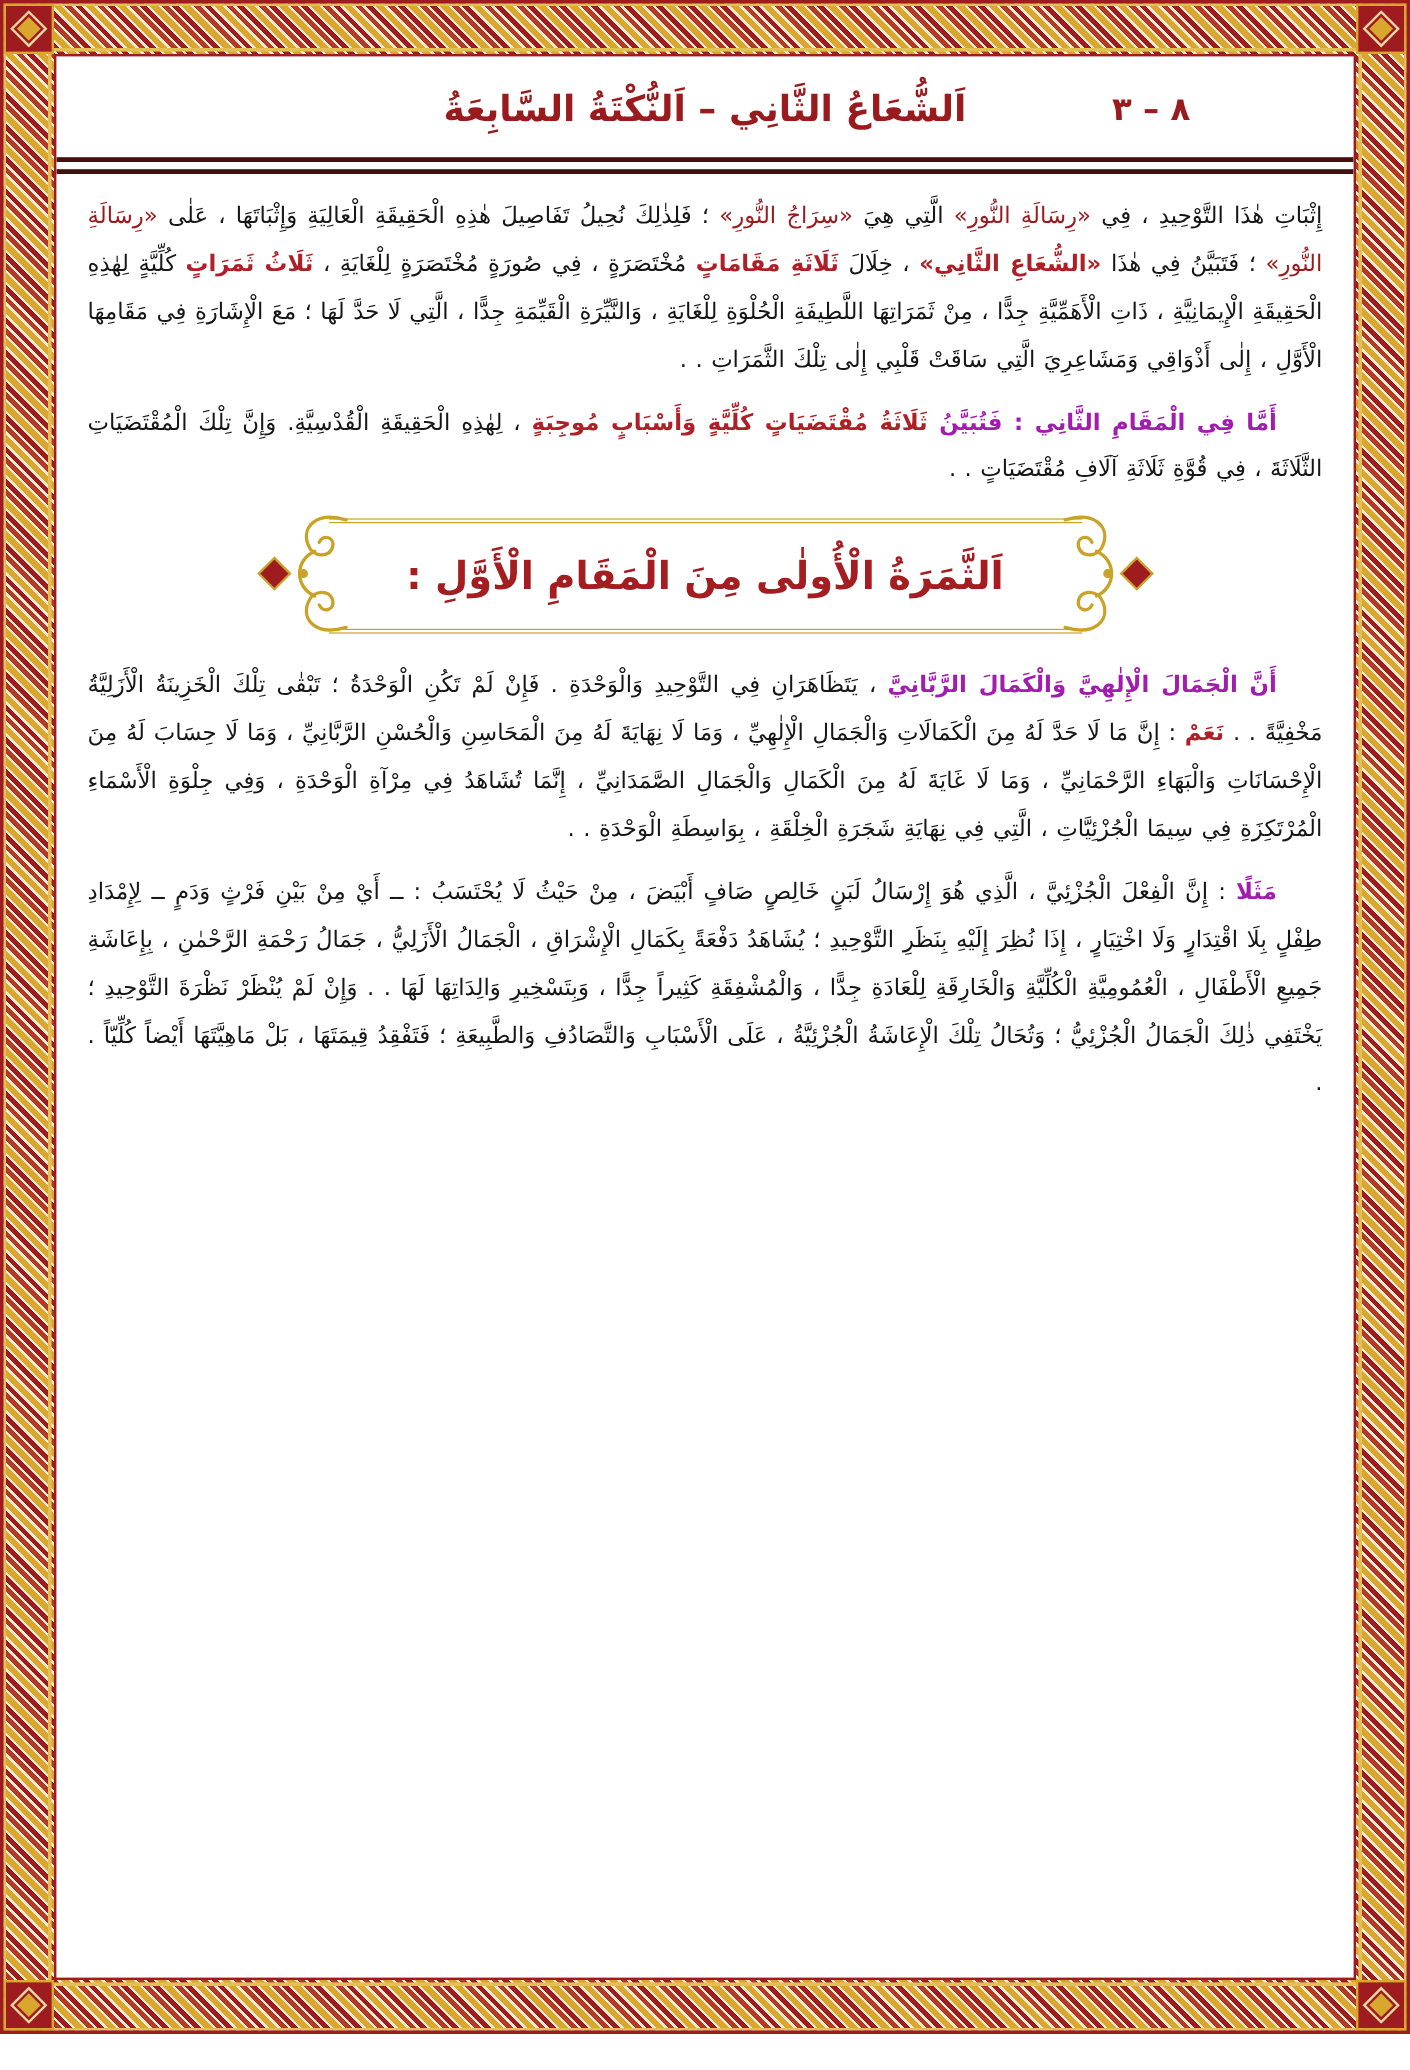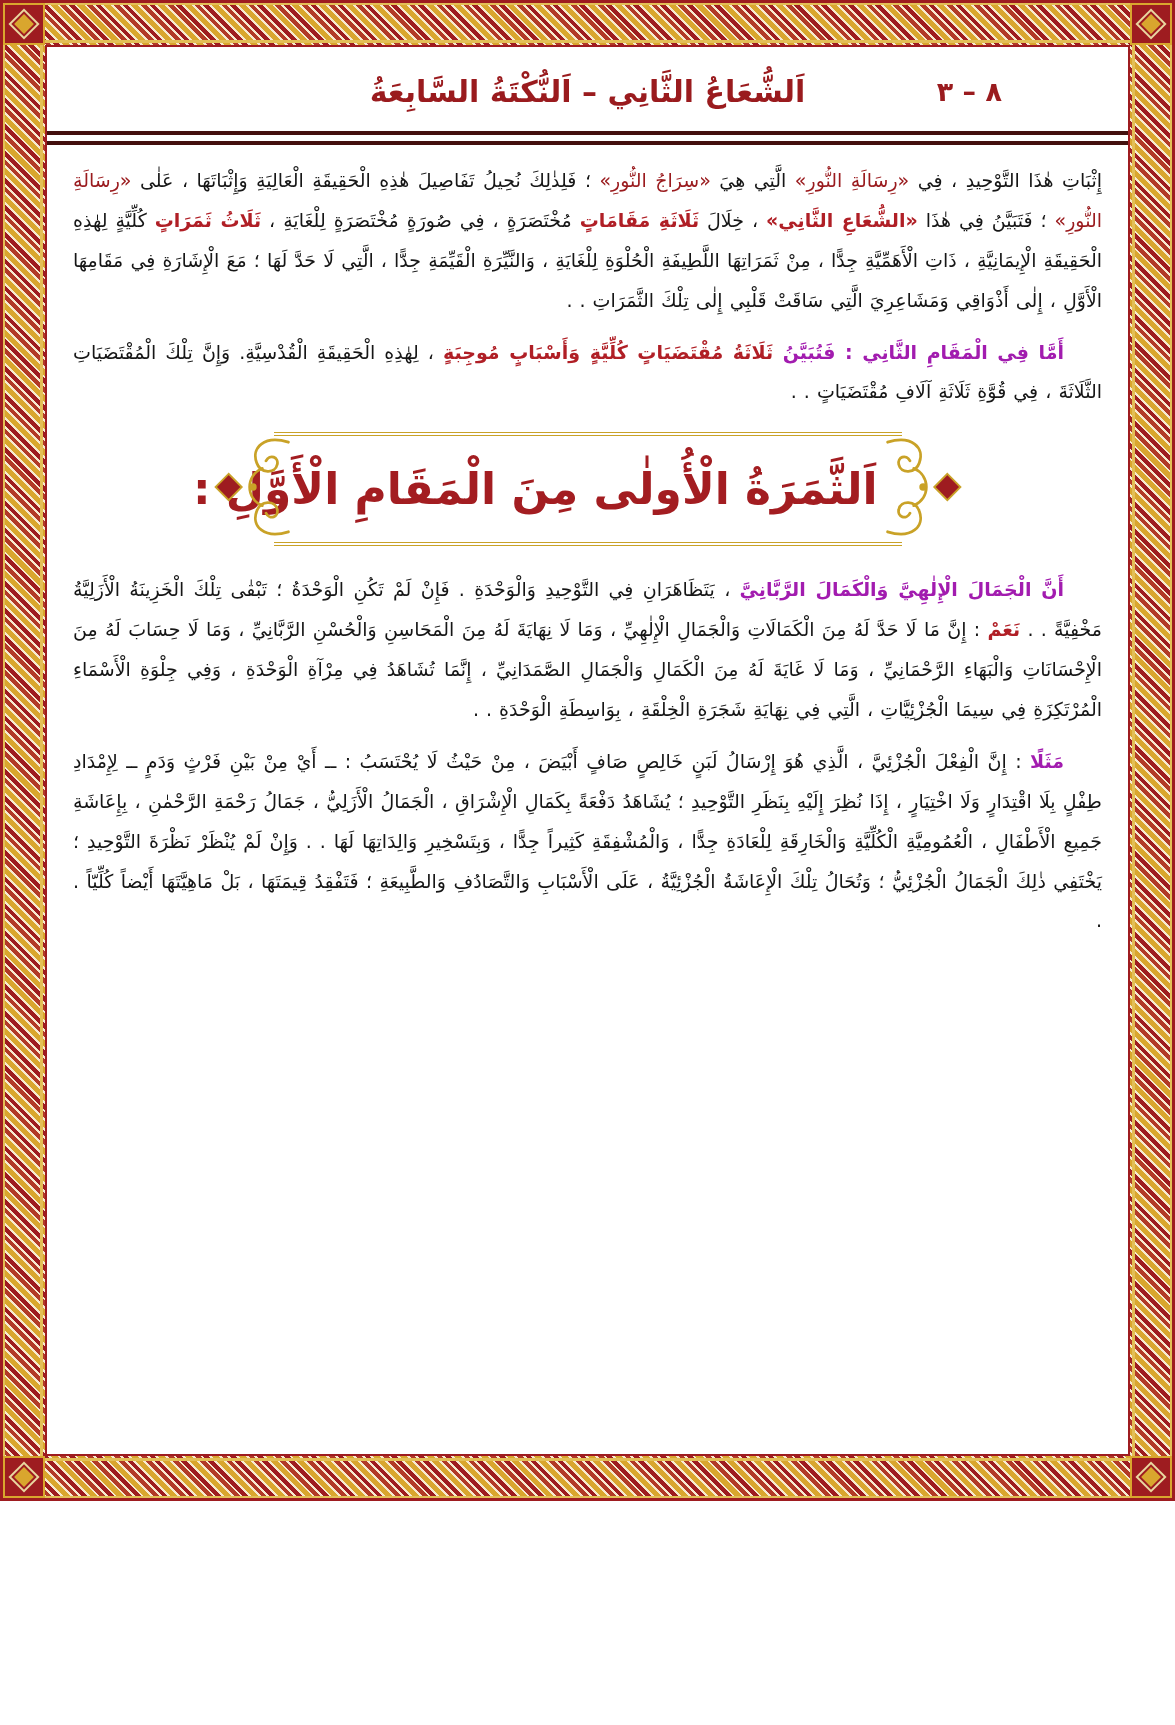--- a/index.html
+++ b/index.html
@@ -1,18 +1,18 @@
 <!DOCTYPE html>
 <html lang="ar" dir="rtl"><head>
 <meta charset="utf-8">
 <style>
   html,body{margin:0;padding:0;background:#ffffff;}
   .page{
     position:relative;
-    width:1175px;height:1501px;
+    width:1175px;height:1695px;
     box-sizing:border-box;
     font-family:"DejaVu Sans",sans-serif;
     background:
       repeating-linear-gradient(45deg,
         #9e1c20 0px,#9e1c20 4px,
         #f7ead0 4px,#f7ead0 6px,
         #d9a62e 6px,#d9a62e 11px,
         #f7ead0 11px,#f7ead0 13px,
         #b23a27 13px,#b23a27 17px,
         #f7ead0 17px,#f7ead0 19px);
@@ -41,21 +41,21 @@
     padding:16px 26px 10px 26px;
     overflow:hidden;
     direction:rtl;
   }
   .hdr{position:relative;height:58px;}
   .hdr-title{
     text-align:center;
     color:#9a1b1e;font-weight:bold;font-size:30px;line-height:58px;
   }
   .hdr-num{
-    position:absolute;top:0;right:100px;
+    position:absolute;top:0;right:110px;
     color:#9a1b1e;font-weight:bold;font-size:27px;line-height:58px;
     direction:ltr;
   }
   .dbl-rule{
     height:6px;margin:10px -26px 16px -26px;
     border-top:4px solid #43100e;
     border-bottom:4px solid #43100e;
   }
   .body-text{--indent:38px;}
   .para{
@@ -72,21 +72,21 @@
   .seg-drb{color:#a21caf;font-weight:bold;}
   .obox{
     position:relative;
     width:580px;margin:20px auto 24px auto;
     padding:20px 24px;
     border-top:4px double #c9a227;
     border-bottom:4px double #c9a227;
     text-align:center;
   }
   .obox-title{
-    color:#a31d21;font-weight:bold;font-size:44px;line-height:1.5;
+    color:#a31d21;font-weight:bold;font-size:32px;line-height:1.5;
     white-space:nowrap;
   }
   .flourish{position:absolute;top:50%;transform:translateY(-50%);z-index:2;}
   .flourish.left{left:-64px;transform:translateY(-50%) scaleX(-1);}
   .flourish.right{right:-64px;}
 </style>
 </head>
 <body>
 
 <div class="page">

